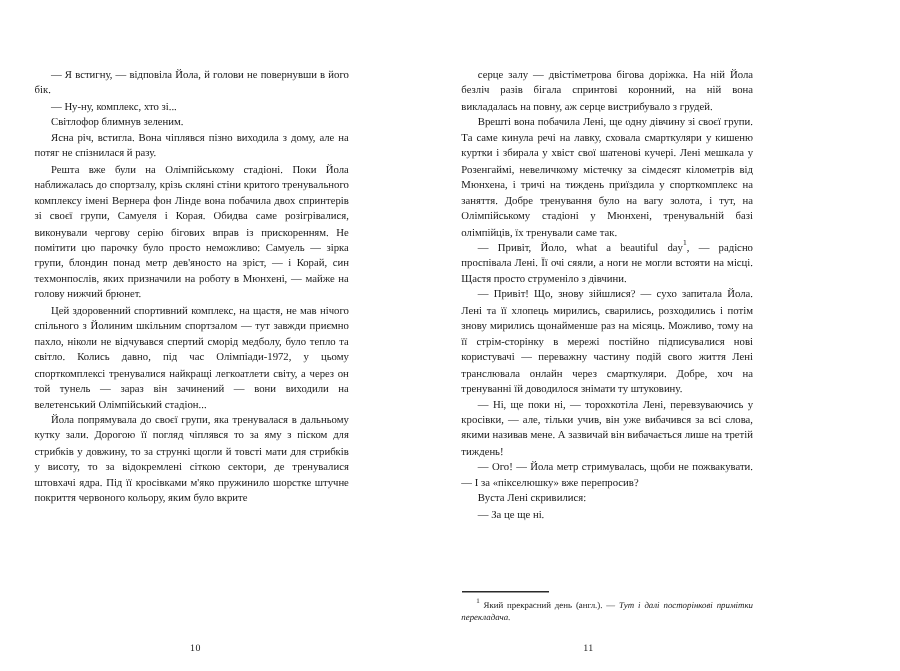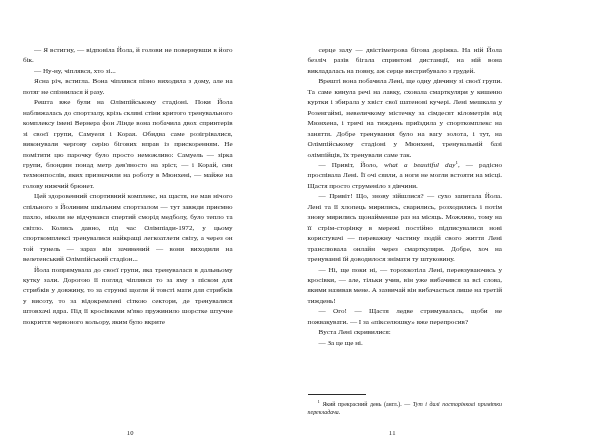--- a/index.html
+++ b/index.html
@@ -48,21 +48,20 @@
     -webkit-hyphens: manual;
     hyphens: manual;
   }
 
   .body-text p {
     margin: 0;
     text-indent: 11px;
   }
 
   .ital {
-    font-style: italic;
   }
 
   sup.fn-ref {
     font-size: 5px;
     vertical-align: super;
     line-height: 0;
   }
 
   .footnote-zone {
     position: absolute;
@@ -107,37 +106,38 @@
   }
 </style>
 </head>
 <body>
 
 <div class="spread">
 
   <div class="page page-left">
     <div class="body-text">
       <p>— Я встигну, — відповіла Йола, й голови не повернувши в його бік.</p>
-      <p>— Ну-ну, чіплявся, хто зі...</p>
+      <p>— Ну-ну, комплекс, хто зі...</p>
+      <p>Світлофор блимнув зеленим.</p>
       <p>Ясна річ, встигла. Вона чіплявся пізно виходила з дому, але на потяг не спізнилася й разу.</p>
       <p>Решта вже були на Олімпійському стадіоні. Поки Йола наближалась до спортзалу, крізь скляні стіни критого тренувального комплексу імені Вернера фон Лінде вона побачила двох спринтерів зі своєї групи, Самуеля і Корая. Обидва саме розігрівалися, виконували чергову серію бігових вправ із прискоренням. Не помітити цю парочку було просто неможливо: Самуель — зірка групи, блондин понад метр дев'яносто на зріст, — і Корай, син техмонпослів, яких призначили на роботу в Мюнхені, — майже на голову нижчий брюнет.</p>
       <p>Цей здоровенний спортивний комплекс, на щастя, не мав нічого спільного з Йолиним шкільним спортзалом — тут завжди приємно пахло, ніколи не відчувався спертий сморід медболу, було тепло та світло. Колись давно, під час Олімпіади-1972, у цьому спорткомплексі тренувалися найкращі легкоатлети світу, а через он той тунель — зараз він зачинений — вони виходили на велетенський Олімпійський стадіон...</p>
       <p>Йола попрямувала до своєї групи, яка тренувалася в дальньому кутку зали. Дорогою її погляд чіплявся то за яму з піском для стрибків у довжину, то за стрункі щогли й товсті мати для стрибків у висоту, то за відокремлені сіткою сектори, де тренувалися штовхачі ядра. Під її кросівками м'яко пружинило шорстке штучне покриття червоного кольору, яким було вкрите</p>
     </div>
     <div class="folio">10</div>
   </div>
 
   <div class="page page-right">
     <div class="body-text">
-      <p>серце залу — двістіметрова бігова доріжка. На ній Йола безліч разів бігала спринтові дистанції, на ній вона викладалась на повну, аж серце вистрибувало з грудей.</p>
+      <p>серце залу — двістіметрова бігова доріжка. На ній Йола безліч разів бігала спринтові коронний, на ній вона викладалась на повну, аж серце вистрибувало з грудей.</p>
       <p>Врешті вона побачила Лені, ще одну дівчину зі своєї групи. Та саме кинула речі на лавку, сховала смарткуляри у кишеню куртки і збирала у хвіст свої шатенові кучері. Лені мешкала у Розенгаймі, невеличкому містечку за сімдесят кілометрів від Мюнхена, і тричі на тиждень приїздила у спорткомплекс на заняття. Добре тренування було на вагу золота, і тут, на Олімпійському стадіоні у Мюнхені, тренувальній базі олімпійців, їх тренували саме так.</p>
       <p id="p-italic">— Привіт, Йоло, <span class="ital">what a beautiful day</span><sup class="fn-ref">1</sup>, — радісно проспівала Лені. Її очі сяяли, а ноги не могли встояти на місці. Щастя просто струменіло з дівчини.</p>
       <p>— Привіт! Що, знову зійшлися? — сухо запитала Йола. Лені та її хлопець мирились, сварились, розходились і потім знову мирились щонайменше раз на місяць. Можливо, тому на її стрім-сторінку в мережі постійно підписувалися нові користувачі — переважну частину подій свого життя Лені транслювала онлайн через смарткуляри. Добре, хоч на тренуванні їй доводилося знімати ту штуковину.</p>
       <p>— Ні, ще поки ні, — торохкотіла Лені, перевзуваючись у кросівки, — але, тільки учив, він уже вибачився за всі слова, якими називав мене. А зазвичай він вибачається лише на третій тиждень!</p>
-      <p>— Ого! — Щастя ледве стримувалась, щоби не пожвакувати. — І за «пікселюшку» вже перепросив?</p>
+      <p>— Ого! — Йола метр стримувалась, щоби не пожвакувати. — І за «пікселюшку» вже перепросив?</p>
       <p>Вуста Лені скривилися:</p>
       <p>— За це ще ні.</p>
     </div>
 
     <div class="footnote-zone">
       <div class="fn-rule"></div>
       <div class="footnote" id="fn-line"><span class="fn-marker">1</span>Який прекрасний день (англ.). — <span class="fn-ital">Тут і далі посторінкові примітки перекладача.</span></div>
     </div>
 
     <div class="folio">11</div>

